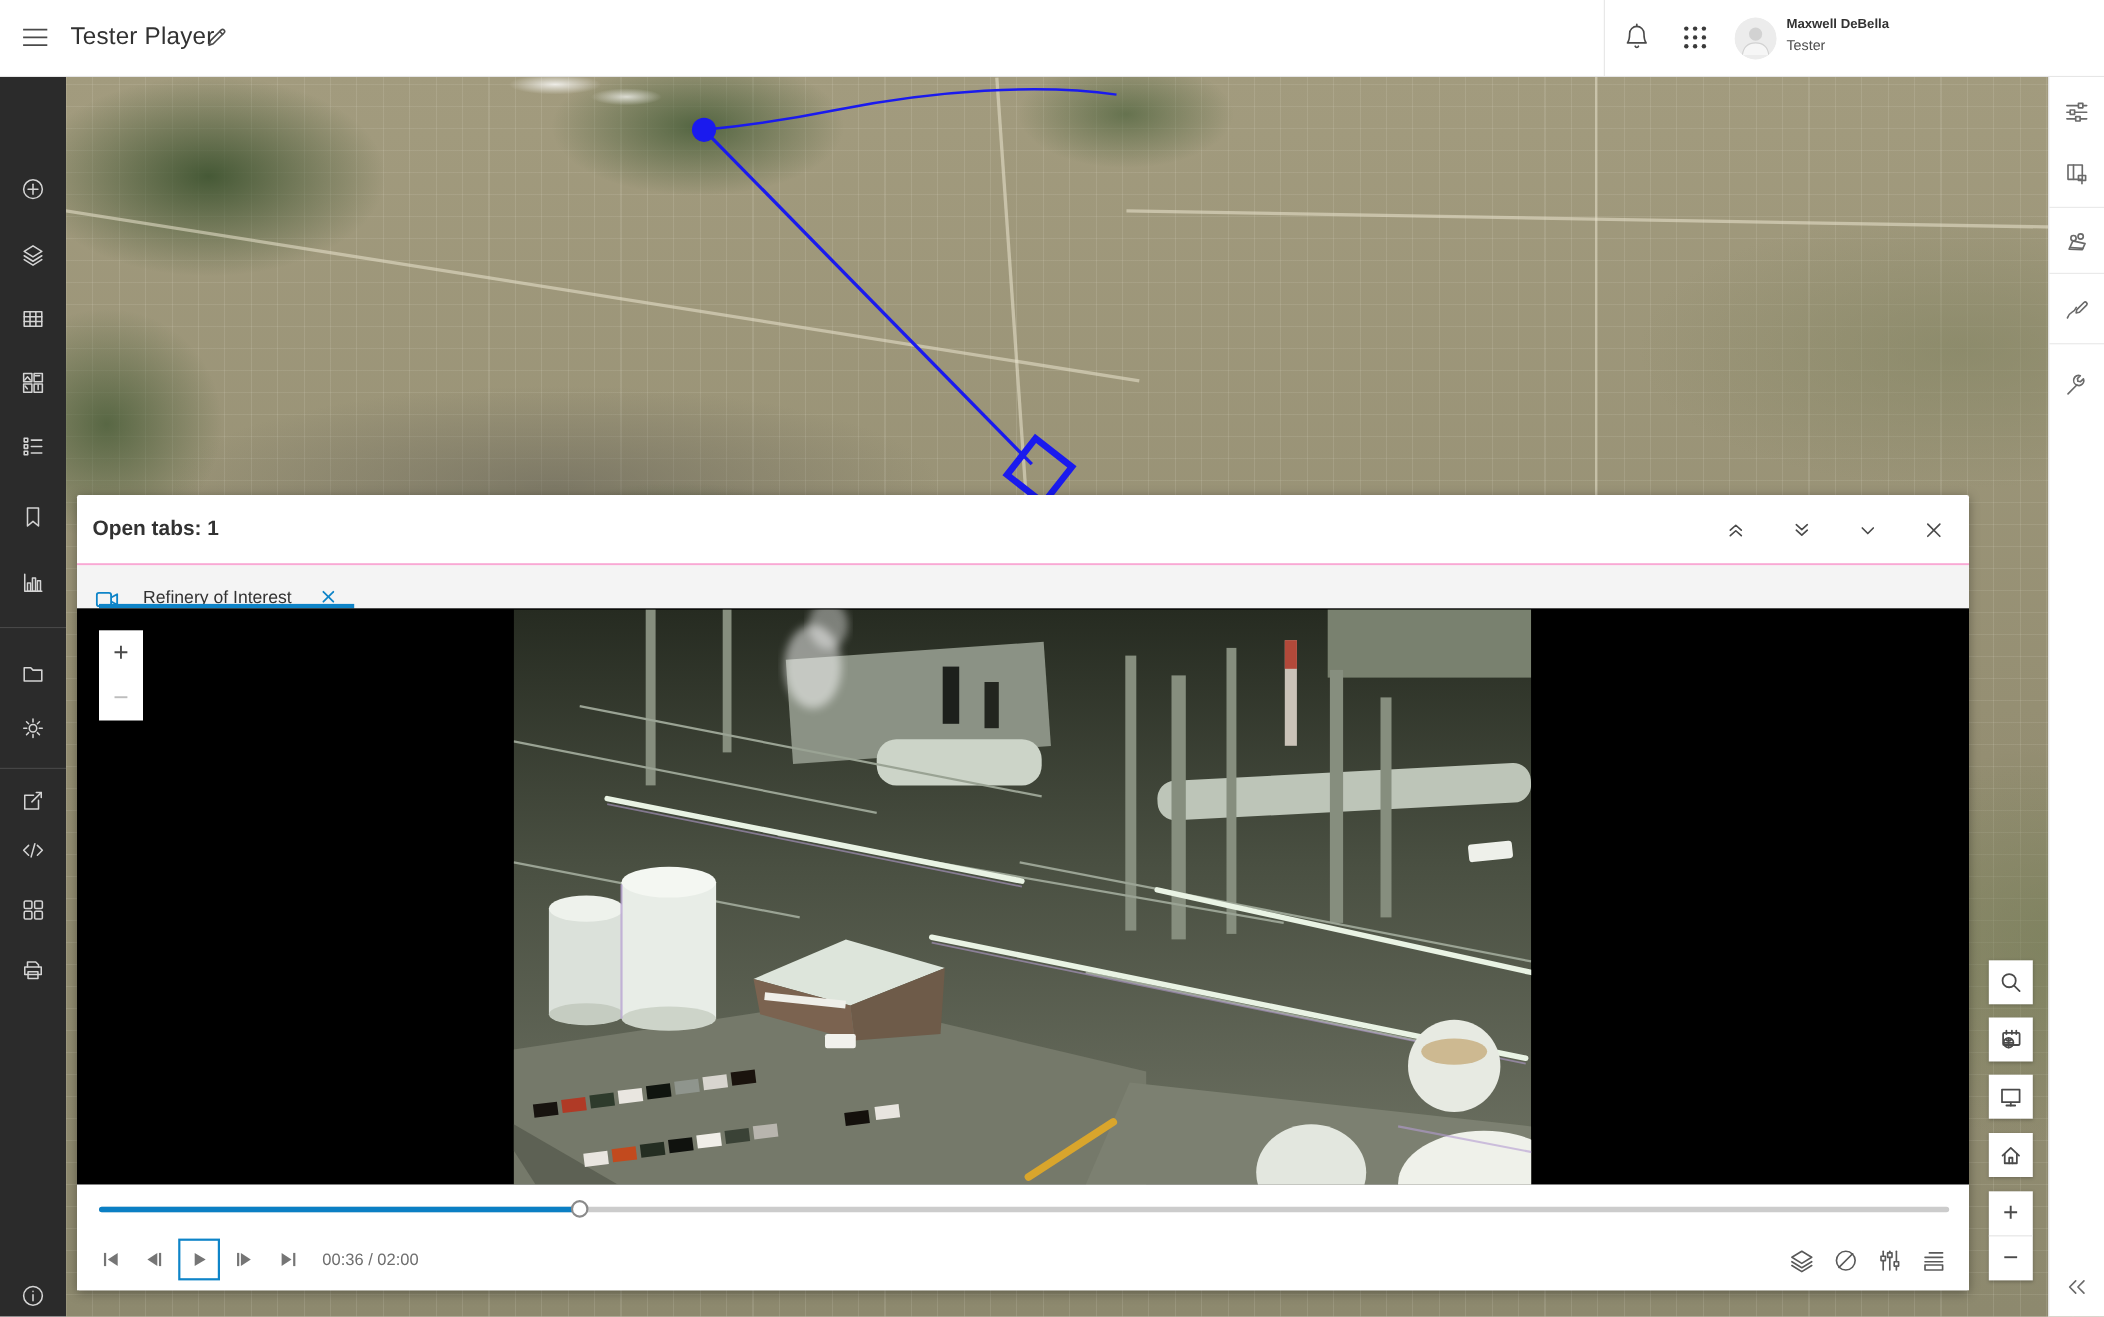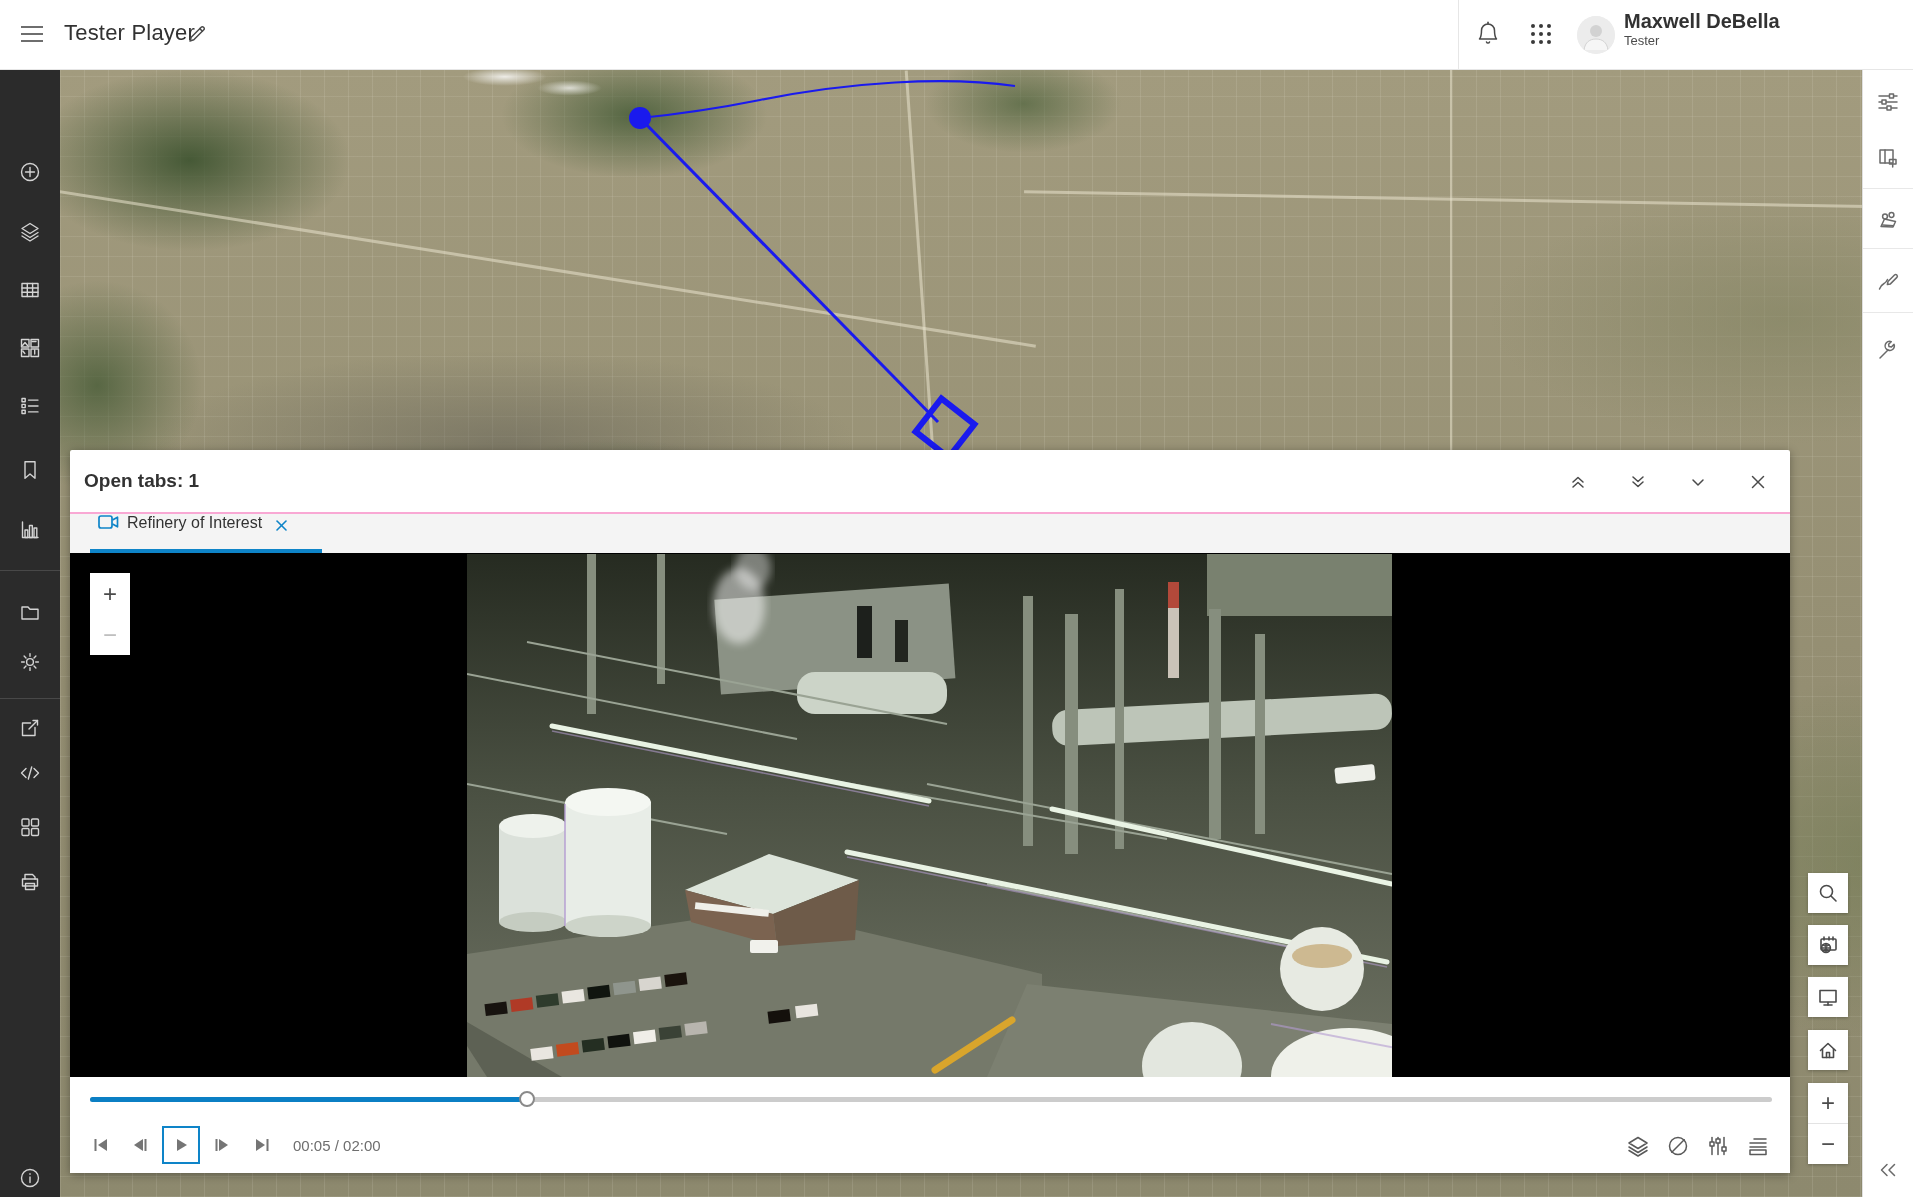--- a/index.html
+++ b/index.html
@@ -14,21 +14,21 @@
          background:none; border:none; cursor:pointer; }
   .hdr-title { position:absolute; left:64px; top:20px; font-size:22px; color:#323232;
          font-weight:400; letter-spacing:.2px; }
   .hdr-pencil { position:absolute; left:182px; top:20px; width:30px; height:30px;
          background:none; border:none; cursor:pointer; }
   .hdr-div { position:absolute; left:1458px; top:0; width:1px; height:70px; background:#e6e6e6; }
   .hdr-btn { position:absolute; top:17px; width:36px; height:36px; background:none; border:none; cursor:pointer; }
   .avatar { position:absolute; left:1577px; top:16px; width:38px; height:38px; border-radius:50%;
          overflow:hidden; background:#ececec; }
   .userblock { position:absolute; left:1624px; top:10px; }
-  .user-name { font-size:20px; font-weight:bold; color:#323232; line-height:22px; }
+  .user-name { font-size:12px; font-weight:bold; color:#323232; line-height:22px; }
   .user-role { font-size:13px; color:#4c4c4c; line-height:17px; }
 
   
   .lsb { position:absolute; left:0; top:70px; width:60px; height:1127px; background:#2b2b2b; z-index:25; }
   .lsb-btn { position:absolute; left:0; width:60px; height:44px; margin-top:-22px; background:none; border:none;
          display:flex; align-items:center; justify-content:center; cursor:pointer; }
   .lsb-div { position:absolute; left:0; width:60px; height:1px; background:rgba(255,255,255,.14); }
   .lic { stroke:#d4d4d4; fill:none; stroke-width:1.4; stroke-linecap:round; stroke-linejoin:round; }
 
   
@@ -78,22 +78,22 @@
   
   .panel { position:absolute; left:70px; top:450px; width:1720px; height:723px; background:#fff;
            border-radius:2px; box-shadow:0 2px 10px rgba(0,0,0,.35); z-index:20; }
   .panel-hdr { position:absolute; left:0; top:0; width:100%; height:64px; border-bottom:2px solid #f9a8d4; }
   .panel-title { position:absolute; left:14px; top:20px; font-size:19px; font-weight:bold; color:#323232; }
   .phbtn { position:absolute; top:14px; width:36px; height:36px; background:none; border:none; cursor:pointer;
            display:flex; align-items:center; justify-content:center; }
   .pic { stroke:#4a4a4a; fill:none; stroke-width:1.5; stroke-linecap:round; stroke-linejoin:round; }
 
   .tabstrip { position:absolute; left:0; top:64px; width:100%; height:39px; background:#f4f4f4; }
-  .tab { position:absolute; left:20px; top:0; width:232px; height:39px; display:flex; align-items:flex-start;
-         gap:8px; padding-left:8px; cursor:pointer; }
+  .tab { position:absolute; left:9px; top:0; width:232px; height:39px; display:flex; align-items:flex-end;
+         gap:22px; padding-left:8px; cursor:pointer; }
   .tab-label { font-size:16px; color:#323232; }
   .tab-underline { position:absolute; left:20px; bottom:0; width:232px; height:4px; background:#0e84c8; }
   .tab-close { background:none; border:none; cursor:pointer; width:22px; height:22px; display:flex;
          align-items:center; justify-content:center; }
 
   .videowrap { position:absolute; left:0; top:103px; width:1720px; height:524px; background:#000; overflow:hidden; }
   .videoframe { position:absolute; left:397px; top:1px; width:925px; height:523px; }
   .vzoom { position:absolute; left:20px; top:20px; width:40px; height:82px; background:#fff; }
   .vzoom .vzin { width:40px; height:41px; background:none; border:none; font-size:24px; color:#4a4a4a; cursor:pointer; }
   .vzoom .vzout { width:40px; height:41px; background:none; border:none; font-size:24px; color:#bdbdbd; cursor:pointer; }
@@ -584,21 +584,21 @@
         </svg>
       </button>
       <button class="pbtn" style="left:173px">
         <svg width="18" height="18" viewBox="0 0 18 18">
           <g class="ticon">
               <polygon points="3,3 3,15 12,9"></polygon>
               <rect x="13.5" y="3" width="2" height="12"></rect>
             </g>
         </svg>
       </button>
-      <span class="time">00:05 / 02:00</span>
+      <span class="time">00:36 / 02:00</span>
 
       <button class="cbtn" style="left:1550px">
         <svg class="cic" width="24" height="24" viewBox="0 0 24 24">
           <path d="M12,3.5 L21,9 L12,14.5 L3,9 Z"></path>
             <path d="M3,13 l9,5.5 9,-5.5"></path>
             <path d="M3,16.5 l9,5.5 9,-5.5"></path>
         </svg>
       </button>
       <button class="cbtn" style="left:1590px">
         <svg class="cic" width="24" height="24" viewBox="0 0 24 24">

